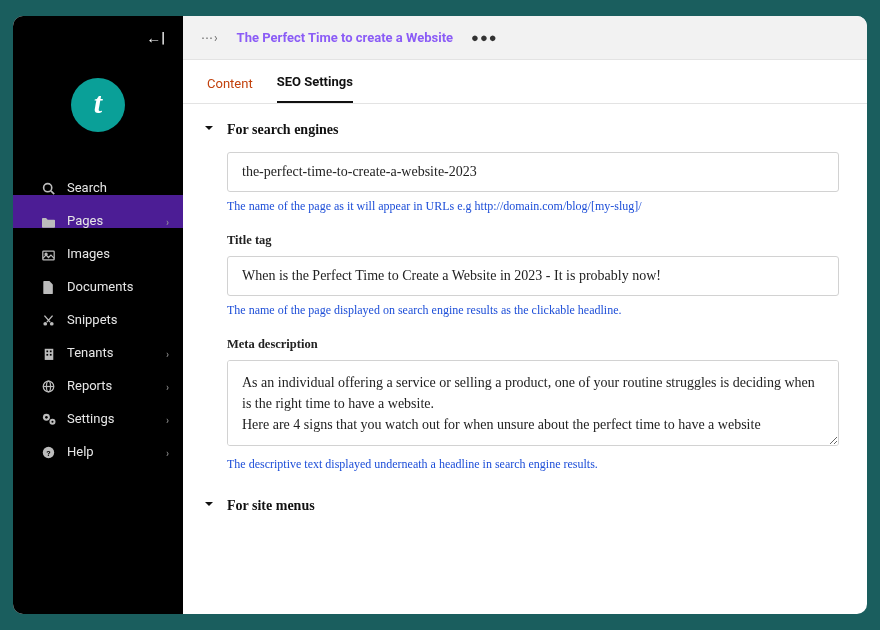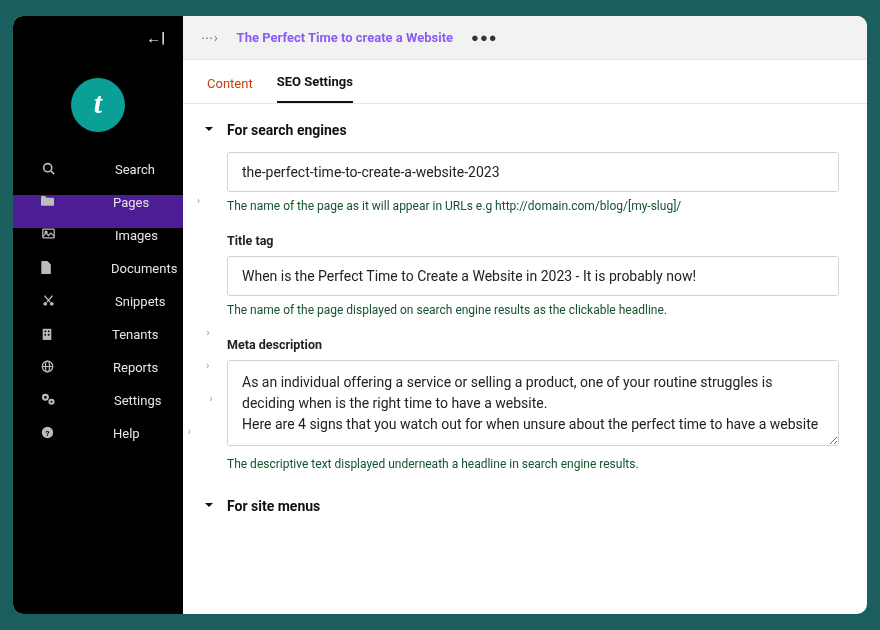--- a/index.html
+++ b/index.html
@@ -60,28 +60,27 @@
       color: #fff;
       font-family: Georgia, serif;
       font-size: 30px;
       font-style: italic;
       font-weight: bold;
       transform: translateY(-2px);
     }
     .nav { list-style: none; }
     .nav-item {
       display: flex;
-      align-items: flex-start;
+      align-items: flex-end;
       height: 33px;
       padding: 0 14px 0 28px;
       font-size: 13px;
       color: #e6e6e6;
       cursor: pointer;
       position: relative;
-      gap: 48px;
     }
     .nav-item.active {
       background: #4c1d95;
     }
     .nav-icon {
       width: 15px;
       margin-right: 11px;
       color: #bcbcbc;
       display: inline-flex;
       align-items: center;
@@ -141,20 +140,21 @@
     }
     .tab.active {
       color: #111;
       font-weight: 700;
       border-bottom: 2px solid #111;
     }
     .content {
       flex: 1;
       overflow-y: auto;
       padding: 18px 28px 20px 20px;
+      font-family: Liberation Serif, serif;
     }
     .section-heading {
       display: flex;
       align-items: center;
       gap: 10px;
       margin-bottom: 14px;
       cursor: pointer;
     }
     .section-heading .chev-down {
       font-size: 12px;
@@ -170,21 +170,21 @@
     .field-label {
       font-size: 12.5px;
       font-weight: 700;
       color: #222;
       margin-bottom: 8px;
       display: block;
     }
     .field-label .req { color: #d9534f; }
     .help {
       font-size: 12px;
-      color: #14532d;
+      color: #1d4ed8;
       margin-top: 6px;
       line-height: 1.4;
     }
     input[type=text], textarea {
       width: 100%;
       border: 1px solid #d2d2d2;
       border-radius: 3px;
       font-size: 14px;
       color: #222;
       font-family: inherit;

